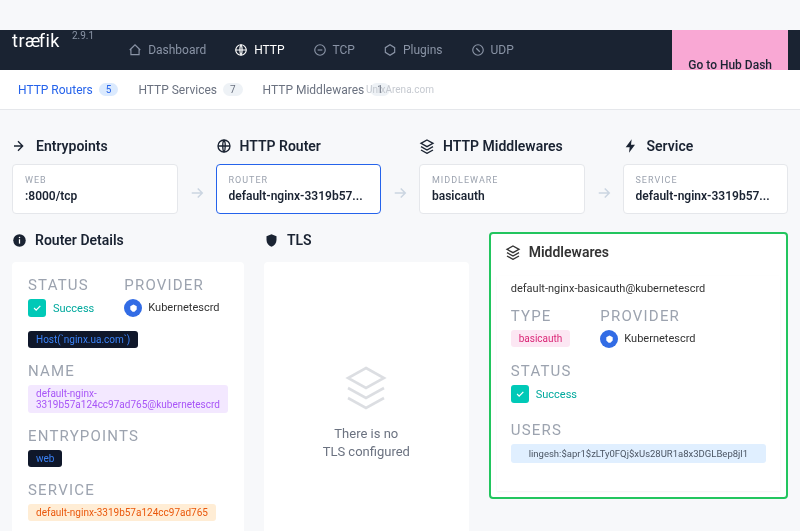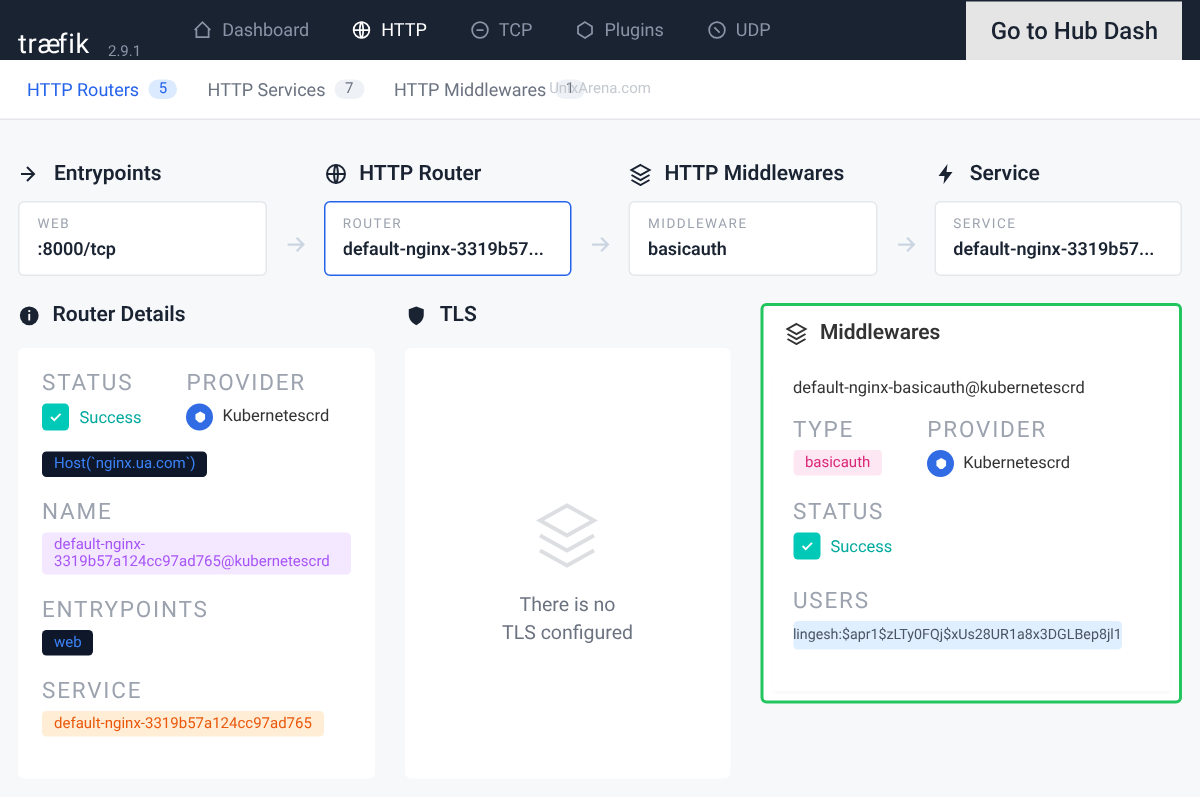--- a/index.html
+++ b/index.html
@@ -1,24 +1,24 @@
 <!DOCTYPE html>
 <html><head>
 <meta charset="utf-8">
 <style>
 * { margin: 0; padding: 0; box-sizing: border-box; font-family: -apple-system, BlinkMacSystemFont, "Segoe UI", Roboto, sans-serif; }
 body { background: #f7f8fa; color: #333; font-size: 13px; }
-.topnav { background: #1a2332; height: 40px; display: flex; align-items: flex-end; padding: 0 12px; color: #fff; }
+.topnav { background: #1a2332; height: 40px; display: flex; align-items: flex-start; padding: 0 12px; color: #fff; margin-top: 30px; }
 .logo { font-size: 18px; font-weight: 400; margin-right: 12px; letter-spacing: 0.5px; }
 .logo .ae { letter-spacing: -1.5px; }
 .version { font-size: 10px; color: #8a94a6; margin-right: 20px; }
 .topnav-item { display: flex; align-items: center; gap: 6px; padding: 0 14px; color: #8a94a6; font-size: 12px; cursor: pointer; height: 40px; }
 .topnav-item.active { color: #fff; }
 .topnav-item svg { width: 14px; height: 14px; }
-.topnav-btn { margin-left: auto; background: #e5e5e5; color: #1a2332; padding: 10px 16px; font-size: 16px; font-weight: 500; border: none; }
+.topnav-btn { margin-left: auto; background: #f9a8d4; color: #1a2332; padding: 28px 16px; font-size: 12px; font-weight: 500; border: none; }
 .subnav { background: #fff; border-bottom: 1px solid #e5e7eb; height: 40px; display: flex; align-items: center; padding: 0 8px; position: relative; }
 .subnav-item { padding: 0 10px; color: #6b7280; font-size: 12px; display: flex; align-items: center; gap: 6px; cursor: pointer; }
 .subnav-item.active { color: #2563eb; }
 .badge { background: #eef2f6; color: #6b7280; border-radius: 10px; padding: 1px 7px; font-size: 10px; }
 .subnav-item.active .badge { background: #dbeafe; color: #2563eb; }
 .watermark { position: absolute; left: 50%; transform: translateX(-50%); font-size: 10px; color: #c5c9d0; }
 .flow { display: flex; align-items: stretch; gap: 8px; padding: 28px 12px 10px; }
 .flow-col { flex: 1; display: flex; flex-direction: column; gap: 10px; }
 .flow-header { display: flex; align-items: center; gap: 8px; font-weight: 600; font-size: 14px; color: #1a2332; }
 .flow-header svg { width: 16px; height: 16px; }
@@ -40,21 +40,21 @@
 .kv .v { font-size: 11px; }
 .status-ok { display: inline-flex; align-items: center; gap: 7px; color: #00a99d; font-size: 11px; }
 .status-ok .ico { width: 18px; height: 18px; background: #00c9b7; border-radius: 3px; display: flex; align-items: center; justify-content: center; color: #fff; }
 .k8s-ico { width: 18px; height: 18px; background: #326ce5; border-radius: 50%; display: inline-flex; align-items: center; justify-content: center; color: #fff; vertical-align: middle; margin-right: 6px; }
 .k8s-ico svg { width: 11px; height: 11px; }
 .chip { display: inline-block; padding: 3px 8px; border-radius: 3px; font-size: 10px; }
 .chip.blue { background: #0f172a; color: #3b82f6; }
 .chip.purple { background: #f3e8ff; color: #a855f7; }
 .chip.orange { background: #ffedd5; color: #ea580c; }
 .chip.pink { background: #fce7f3; color: #db2777; }
-.chip.bluewide { background: #e0efff; color: #4b5563; font-size: 9.5px; padding: 4px 0; }
+.chip.bluewide { background: #e0efff; color: #4b5563; font-size: 9.5px; padding: 4px 18px; }
 .mid-box { border: 2px solid #22c55e; border-radius: 4px; background: #fff; padding: 0; }
 .mid-title { display: flex; align-items: center; gap: 8px; font-weight: 600; font-size: 14px; padding: 10px 14px; }
 .mid-content { padding: 6px 14px 14px; }
 .mid-name { font-weight: 400; font-size: 11px; margin-bottom: 12px; word-break: break-all; }
 .tls-empty { text-align: center; color: #9ca3af; }
 .tls-icon { margin: 12px 0; opacity: 0.35; }
 .tls-icon svg { width: 60px; height: 48px; }
 .tls-txt { font-size: 13px; color: #6b7280; line-height: 1.4; }
 .false-chip { display: inline-flex; align-items: center; gap: 6px; font-size: 11px; color: #6b7280; }
 .false-chip .ico { width: 18px; height: 18px; background: #ef4444; border-radius: 3px; display: flex; align-items: center; justify-content: center; color: #fff; }

